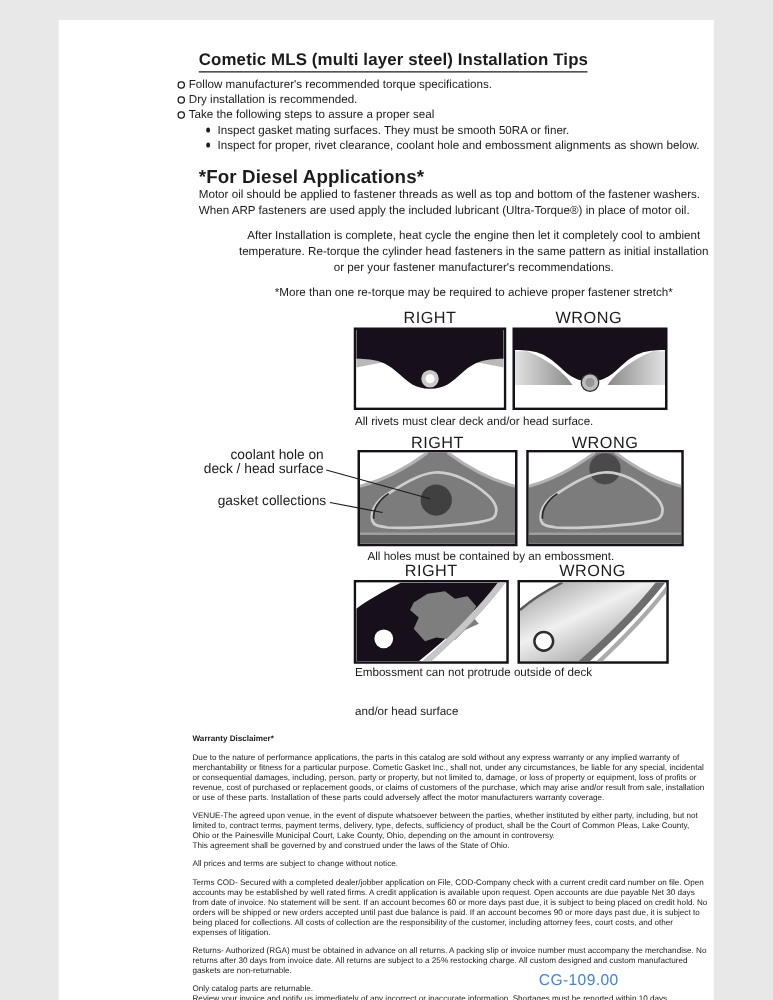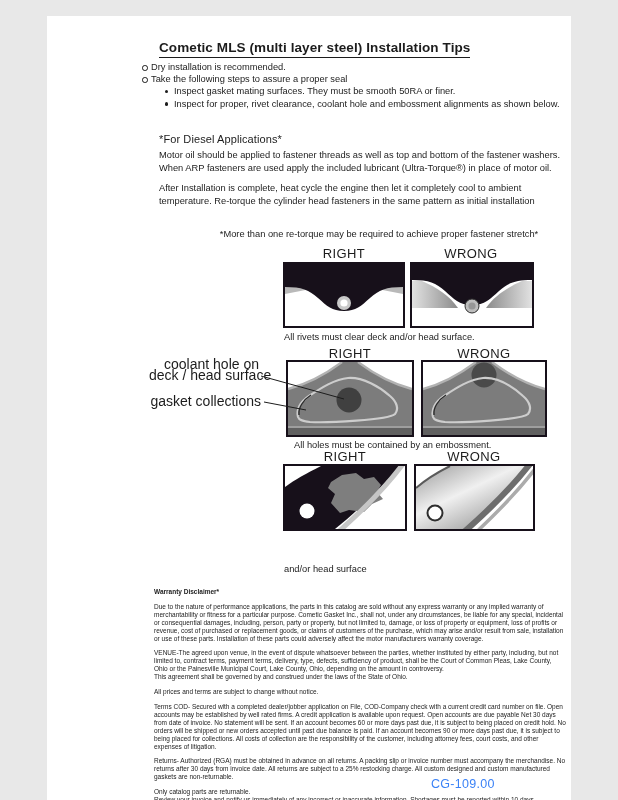--- a/index.html
+++ b/index.html
@@ -11,47 +11,51 @@
   .abs{position:absolute;}
   .title{
     left:112px;top:24px;font-size:13.5px;font-weight:bold;
     border-bottom:1.6px solid #1c1c1c;padding-bottom:2px;letter-spacing:.1px;
   }
   .tips{left:95px;top:45px;width:470px;font-size:9.3px;}
   .tip-row{position:relative;padding-left:9px;line-height:12.2px;}
   .tip-row.sub{margin-left:23px;}
   .bullet{position:absolute;left:0;top:4px;width:3.6px;height:3.6px;border:1px solid #1c1c1c;border-radius:50%;}
   .bullet.filled{background:#1c1c1c;width:3.4px;height:3.4px;border:none;top:4.6px;}
-  .h2{left:112px;top:117px;font-size:11px;font-weight:normal;letter-spacing:.1px;}
+  .h2{left:112px;top:117px;font-size:15px;font-weight:bold;letter-spacing:.1px;}
   .body{font-size:9.3px;line-height:13.2px;letter-spacing:0;}
   .para1{left:112px;top:133px;width:440px;}
-  .para2{left:112px;top:166px;width:440px;}
+  .para2{left:112px;top:166px;width:440px;text-align:center;}
   .note{left:112px;top:212px;width:440px;text-align:center;}
   .rwlabel{font-size:13px;letter-spacing:.4px;transform:translateX(-50%);white-space:nowrap;}
   .dbox{border:2px solid #17101a;background:#fff;line-height:0;}
   .dbox svg{display:block;}
   .caption{font-size:9.3px;line-height:11px;white-space:nowrap;}
-  .sidelabel{font-size:14px;line-height:10.6px;text-align:right;white-space:nowrap;}
+  .sidelabel{font-size:11px;line-height:10.6px;text-align:right;white-space:nowrap;}
   .overlay{left:0;top:0;pointer-events:none;z-index:5;}
   .disclaimer{left:107px;top:572px;width:412px;font-size:6.5px;line-height:7.9px;color:#222;}
   .disclaimer .dhead{font-weight:bold;margin:0 0 7px 0;}
   .disclaimer p{margin:0 0 7px 0;}
   .disclaimer p.no-gap-above{margin-top:-7px;}
   .pagecode{left:384px;top:761px;font-size:12.5px;letter-spacing:.3px;color:#3b82f6;}
 </style>
 </head>
 <body>
 
 <div class="page">
 
   <div class="abs title">Cometic MLS (multi layer steel) Installation Tips</div>
 
   <div class="abs tips">
     <div class="tip-row">
       <span class="bullet"></span>
+      <span>Follow manufacturer's recommended torque specifications.</span>
+    </div>
+    <div class="tip-row">
+      <span class="bullet"></span>
       <span>Dry installation is recommended.</span>
     </div>
     <div class="tip-row">
       <span class="bullet"></span>
       <span>Take the following steps to assure a proper seal</span>
     </div>
     <div class="tip-row sub">
       <span class="bullet filled"></span>
       <span>Inspect gasket mating surfaces.  They must be smooth 50RA or finer.</span>
     </div>
@@ -64,20 +68,21 @@
   <div class="abs h2">*For Diesel Applications*</div>
 
   <div class="abs body para1">
     <div>Motor oil should be applied to fastener threads as well as top and bottom of the fastener washers.</div>
     <div>When ARP fasteners are used apply the included lubricant (Ultra-Torque®) in place of motor oil.</div>
   </div>
 
   <div class="abs body para2">
     <div>After Installation is complete, heat cycle the engine then let it completely cool to ambient</div>
     <div>temperature. Re-torque the cylinder head fasteners in the same pattern as initial installation</div>
+    <div>or per your fastener manufacturer's recommendations.</div>
   </div>
 
   <div class="abs body note">*More than one re-torque may be required to achieve proper fastener stretch*</div>
 
   <div class="abs rwlabel" style="left:297px;top:230px;">RIGHT</div>
   <div class="abs rwlabel" style="left:424px;top:230px;">WRONG</div>
 
   <div class="abs dbox" style="left:236px;top:246px;width:118px;height:62px;">
     <svg width="118" height="62" viewBox="0 0 118 62">
       <rect width="118" height="62" fill="#ffffff"></rect>
@@ -177,20 +182,21 @@
       </defs>
       <rect width="117" height="63" fill="#ffffff"></rect>
       <path d="M34 0 L112 0 C95 20 72 43 48 63 L0 63 L0 22 C8 15 20 7 34 0 Z" fill="url(#bg3)"></path>
       <path d="M34 0 C20 7 8 15 0 22" stroke="#5a5a5a" stroke-width="2" fill="none"></path>
       <path d="M48 66 C73 44 96 21 114 -2" stroke="#6d6d6d" stroke-width="6" fill="none"></path>
       <path d="M55 71 C80 48 102 25 119 3" stroke="#ababab" stroke-width="3.5" fill="none"></path>
       <circle cx="19" cy="47" r="7.5" fill="#ffffff" stroke="#2e2e2e" stroke-width="2"></circle>
     </svg>
   </div>
 
+  <div class="abs caption" style="left:237px;top:517px;">Embossment can not protrude outside of deck</div>
   <div class="abs caption" style="left:237px;top:548px;">and/or head surface</div>
 
   <svg class="abs overlay" width="618" height="800" viewBox="0 0 618 800">
     <line x1="214" y1="360" x2="297" y2="383" stroke="#1c1c1c" stroke-width="1"></line>
     <line x1="217" y1="386" x2="259" y2="394" stroke="#1c1c1c" stroke-width="1"></line>
   </svg>
 
   <div class="abs disclaimer">
     <div class="dhead">Warranty Disclaimer*</div>
     <p>Due to the nature of performance applications, the parts in this catalog are sold without any express warranty or any implied warranty of merchantability or fitness for a particular purpose.  Cometic Gasket Inc., shall not, under any circumstances, be liable for any special, incidental or consequential damages, including, person, party or property, but not limited to, damage, or loss of property or equipment, loss of profits or revenue, cost of purchased or replacement goods, or claims of customers of the purchase, which may arise and/or result from sale, installation or use of these parts.  Installation of these parts could adversely affect the motor manufacturers warranty coverage.</p>

